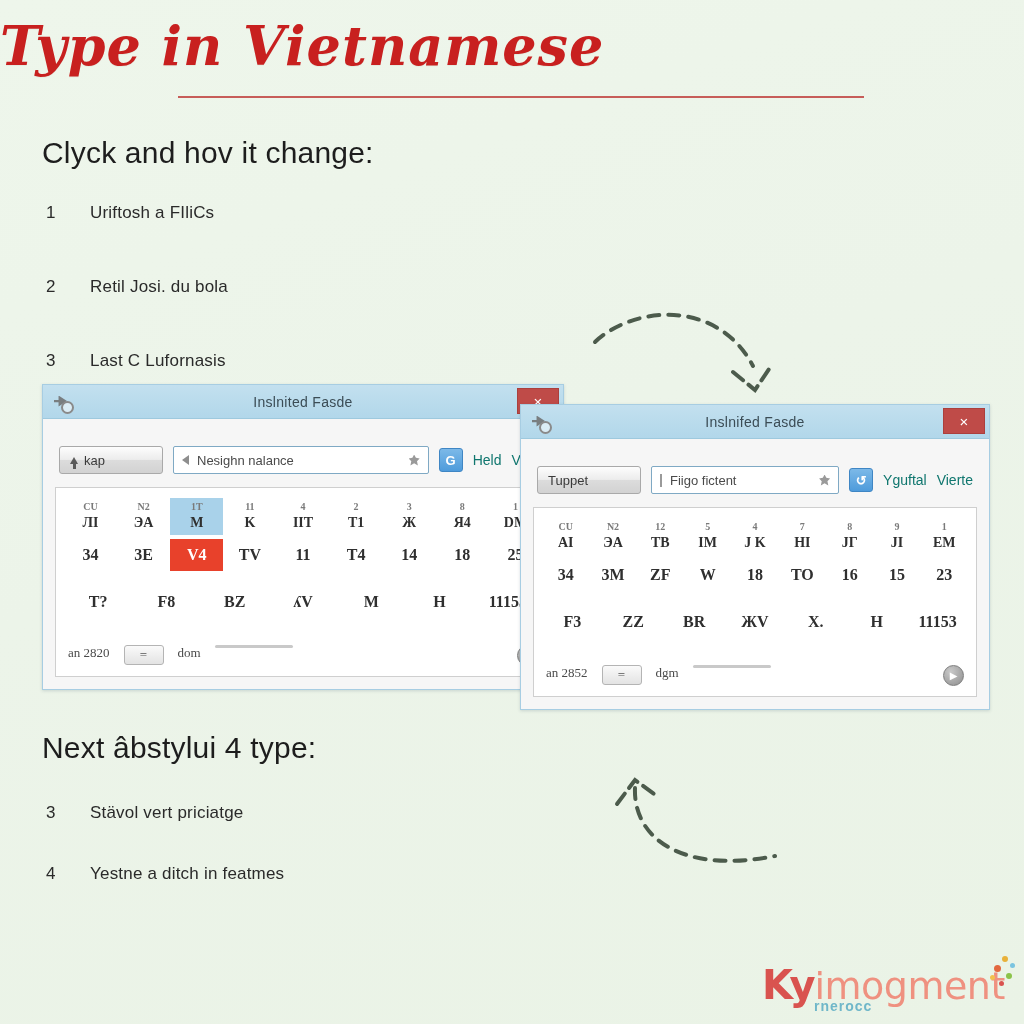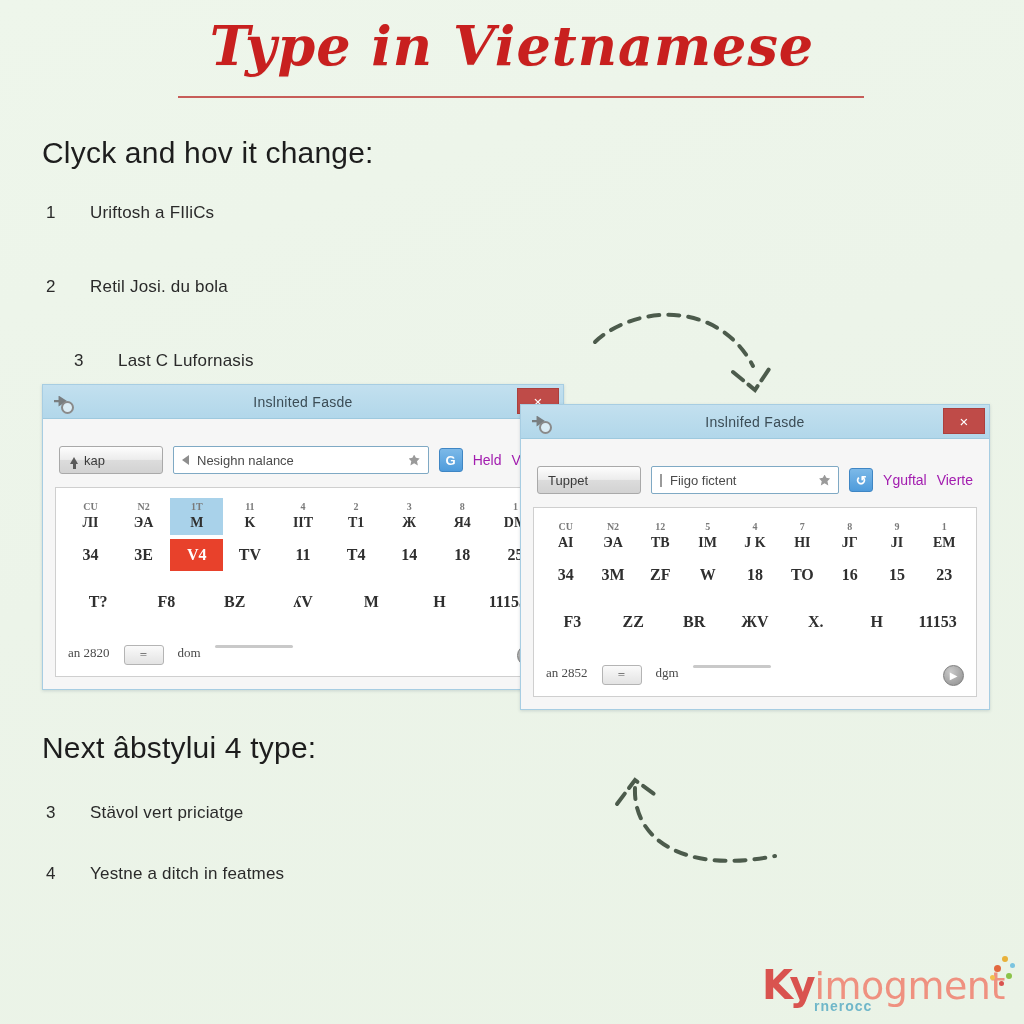--- a/index.html
+++ b/index.html
@@ -11,21 +11,20 @@
   }
   #page {
     position: relative;
     width: 1024px; height: 1024px;
     background: linear-gradient(160deg, #eef6eb 0%, #ecf4e9 45%, #eaf3e6 100%);
   }
 
   
   .title-wrap {
     position: absolute; top: 14px; left: 0; width: 1024px;
-    text-align: center;
   }
   .title {
     font-family: "DejaVu Serif", serif;
     font-style: italic;
     font-weight: 700;
     font-size: 54px;
     color: #c8201f;
     letter-spacing: 1px;
     line-height: 1.2;
     text-shadow: 0 1px 0 rgba(0,0,0,.04);
@@ -143,21 +142,21 @@
     width: 11px; height: 11px; background: #9a9a9a;
     clip-path: polygon(50% 0,66% 30%,100% 36%,76% 62%,84% 100%,50% 80%,16% 100%,24% 62%,0 36%,34% 30%);
   }
   .tb-badge {
     width: 24px; height: 24px; border-radius: 3px;
     background: linear-gradient(180deg,#7cb9e8 0%,#4e9bdb 100%);
     border: 1px solid #3f86c4;
     display: flex; align-items: center; justify-content: center;
     color: #fff; font-size: 13px; font-weight: 700;
   }
-  .tb-link { font-size: 14px; color: #a21caf; white-space: nowrap; }
+  .tb-link { font-size: 14px; color: #0f766e; white-space: nowrap; }
 
   
   .grid-panel {
     background: #fff; border: 1px solid #cfcfcf;
     padding: 10px 8px 8px 8px;
     font-family: Liberation Serif, serif;
   }
   .grid-row {
     display: grid; grid-template-columns: repeat(9, 1fr);
     align-items: end;
@@ -243,21 +242,21 @@
   <div class="title-rule"></div>
 
   <div class="sec-head" id="head-top">Clyck and hov it change:</div>
 
   <div class="li" style="top:203px; left:46px;">
     <span class="num">1</span><span>Uriftosh a FIliCs</span>
   </div>
   <div class="li" style="top:277px; left:46px;">
     <span class="num">2</span><span>Retil Josi. du bola</span>
   </div>
-  <div class="li" style="top:351px; left:46px;margin-left:28px;">
+  <div class="li" style="top:351px; left:46px;">
     <span class="num">3</span><span>Last C Lufornasis</span>
   </div>
 
   <svg class="arrow-svg" style="left:585px; top:300px;" width="220" height="110" viewBox="0 0 220 110">
     <path d="M10,42 C48,6 132,-2 168,66" fill="none" stroke="#4c5b4c" stroke-width="4" stroke-dasharray="11 9" stroke-linecap="round"></path>
     <path d="M148,72 L170,90 L186,66" fill="none" stroke="#4c5b4c" stroke-width="4" stroke-dasharray="13 7" stroke-linecap="round"></path>
   </svg>
 
   <div class="window" id="win-left" style="left:42px; top:384px; width:522px;">
 

